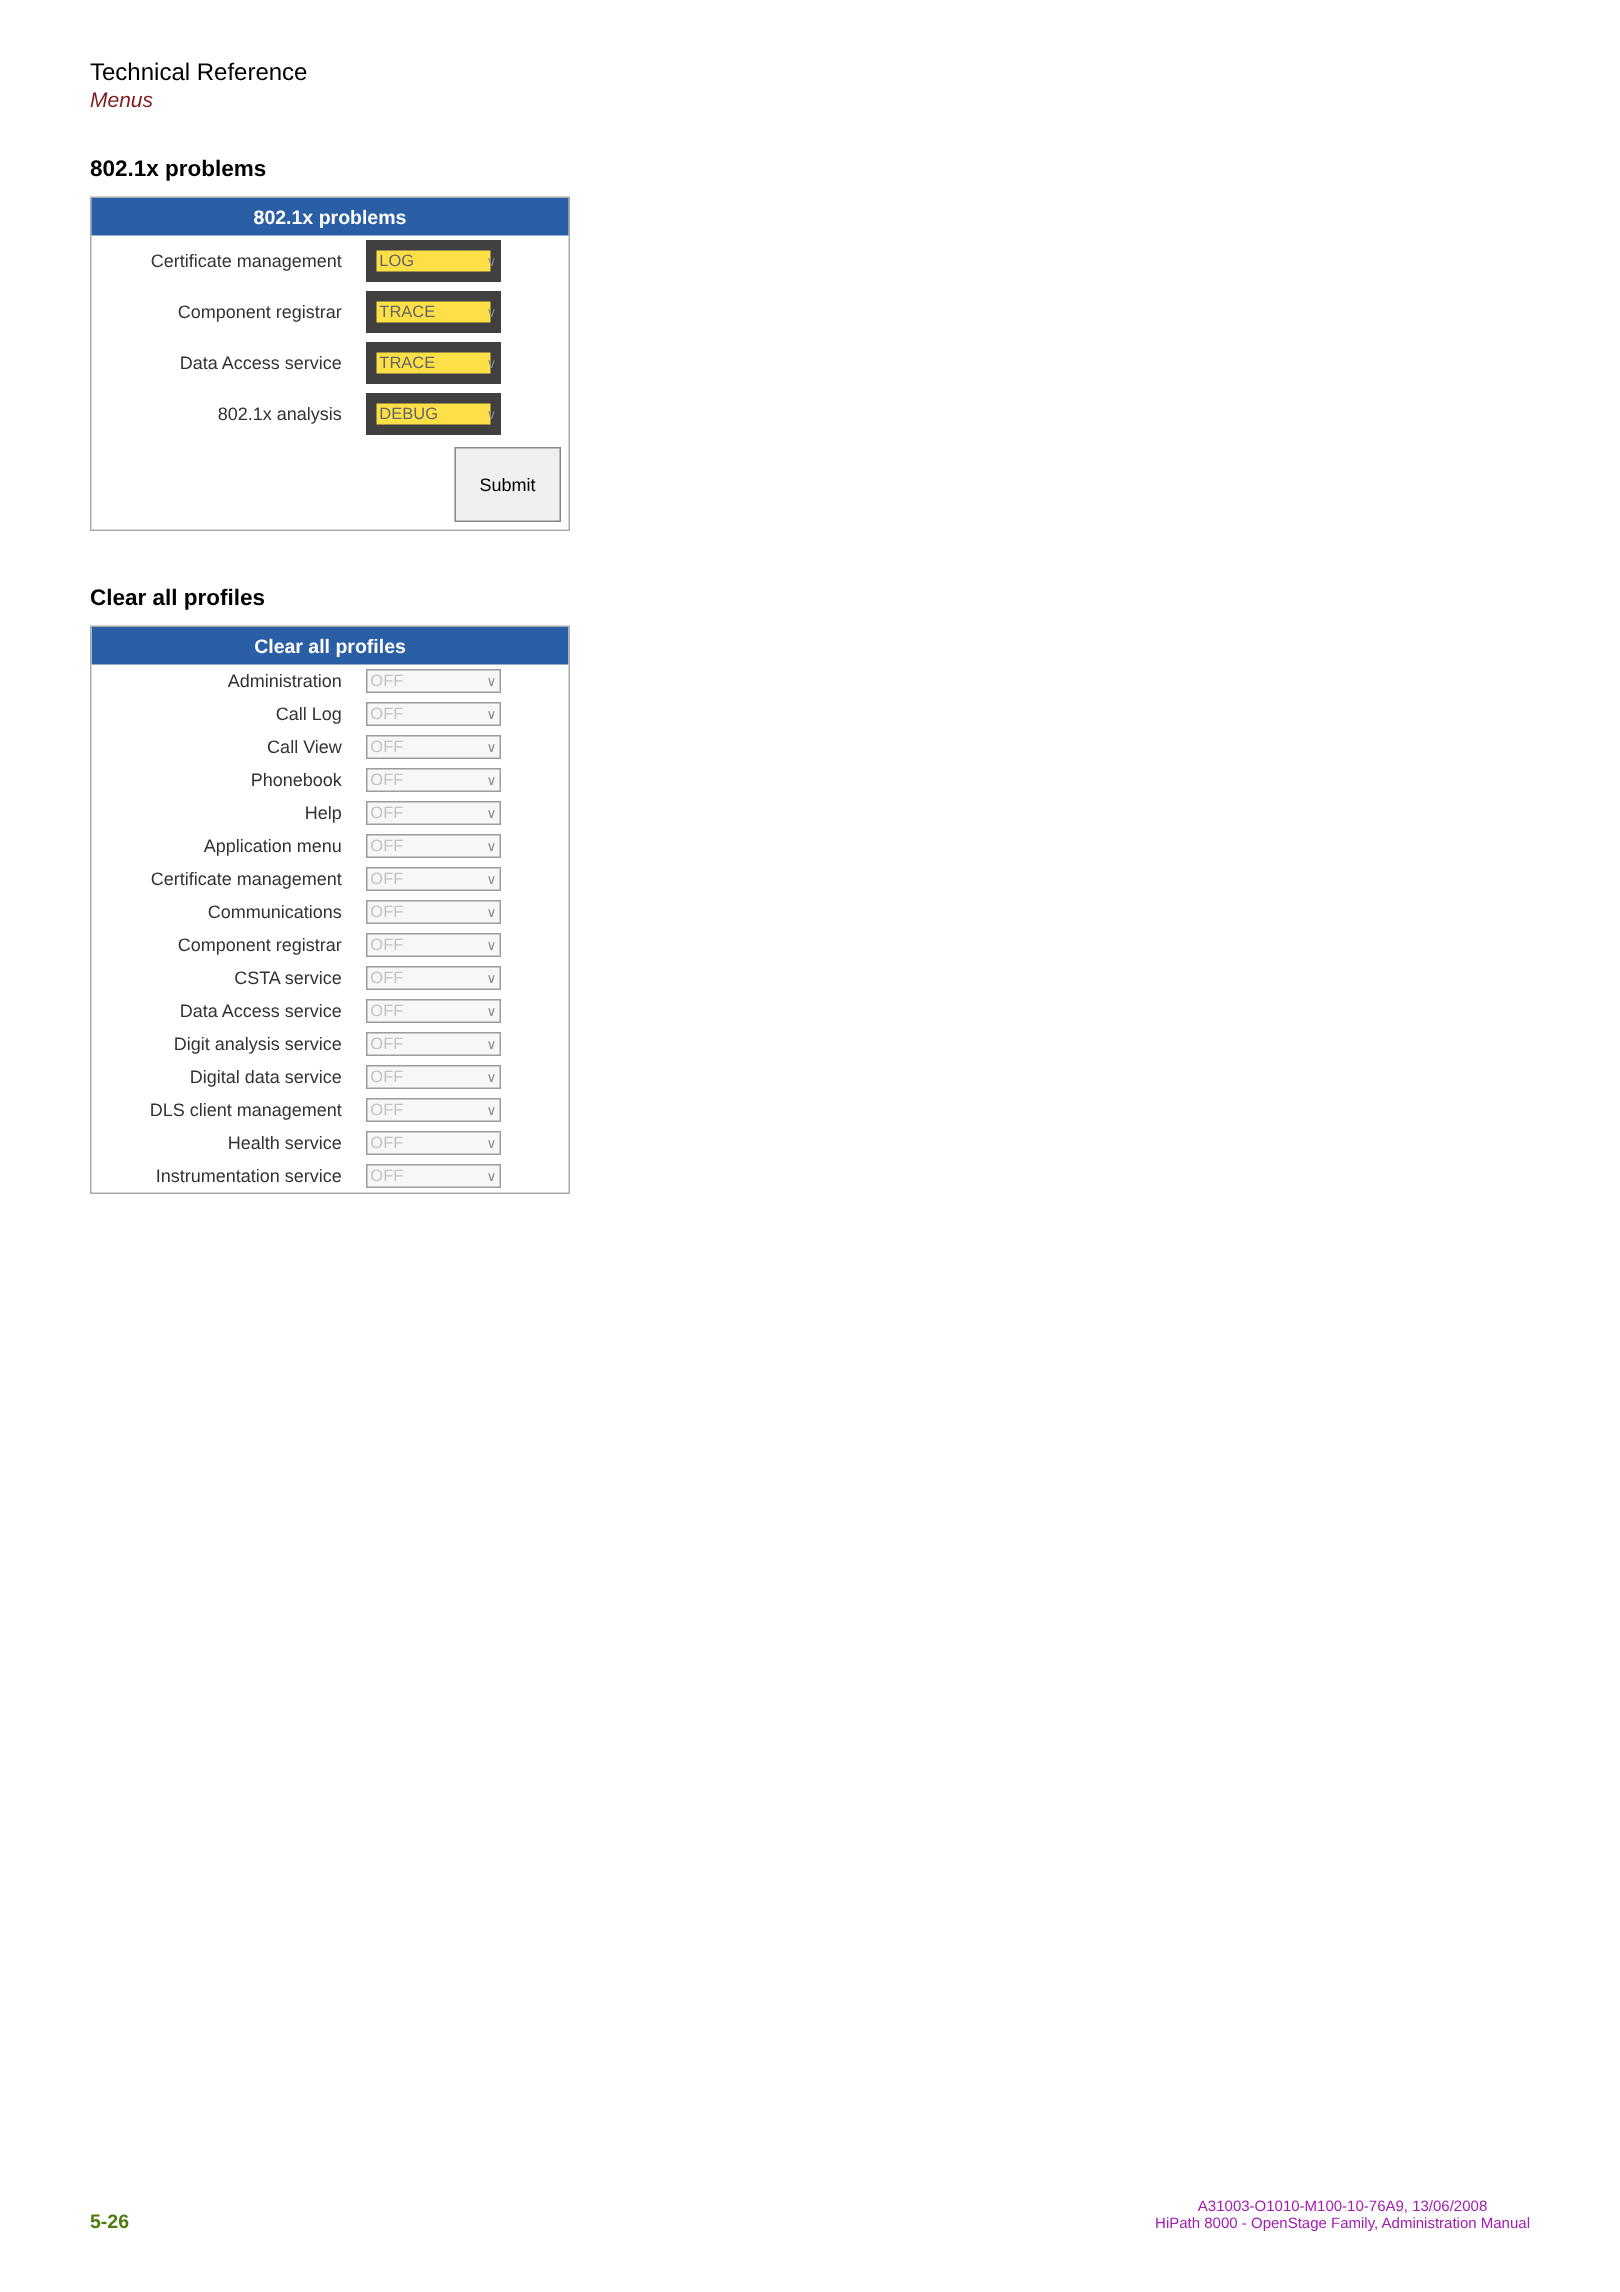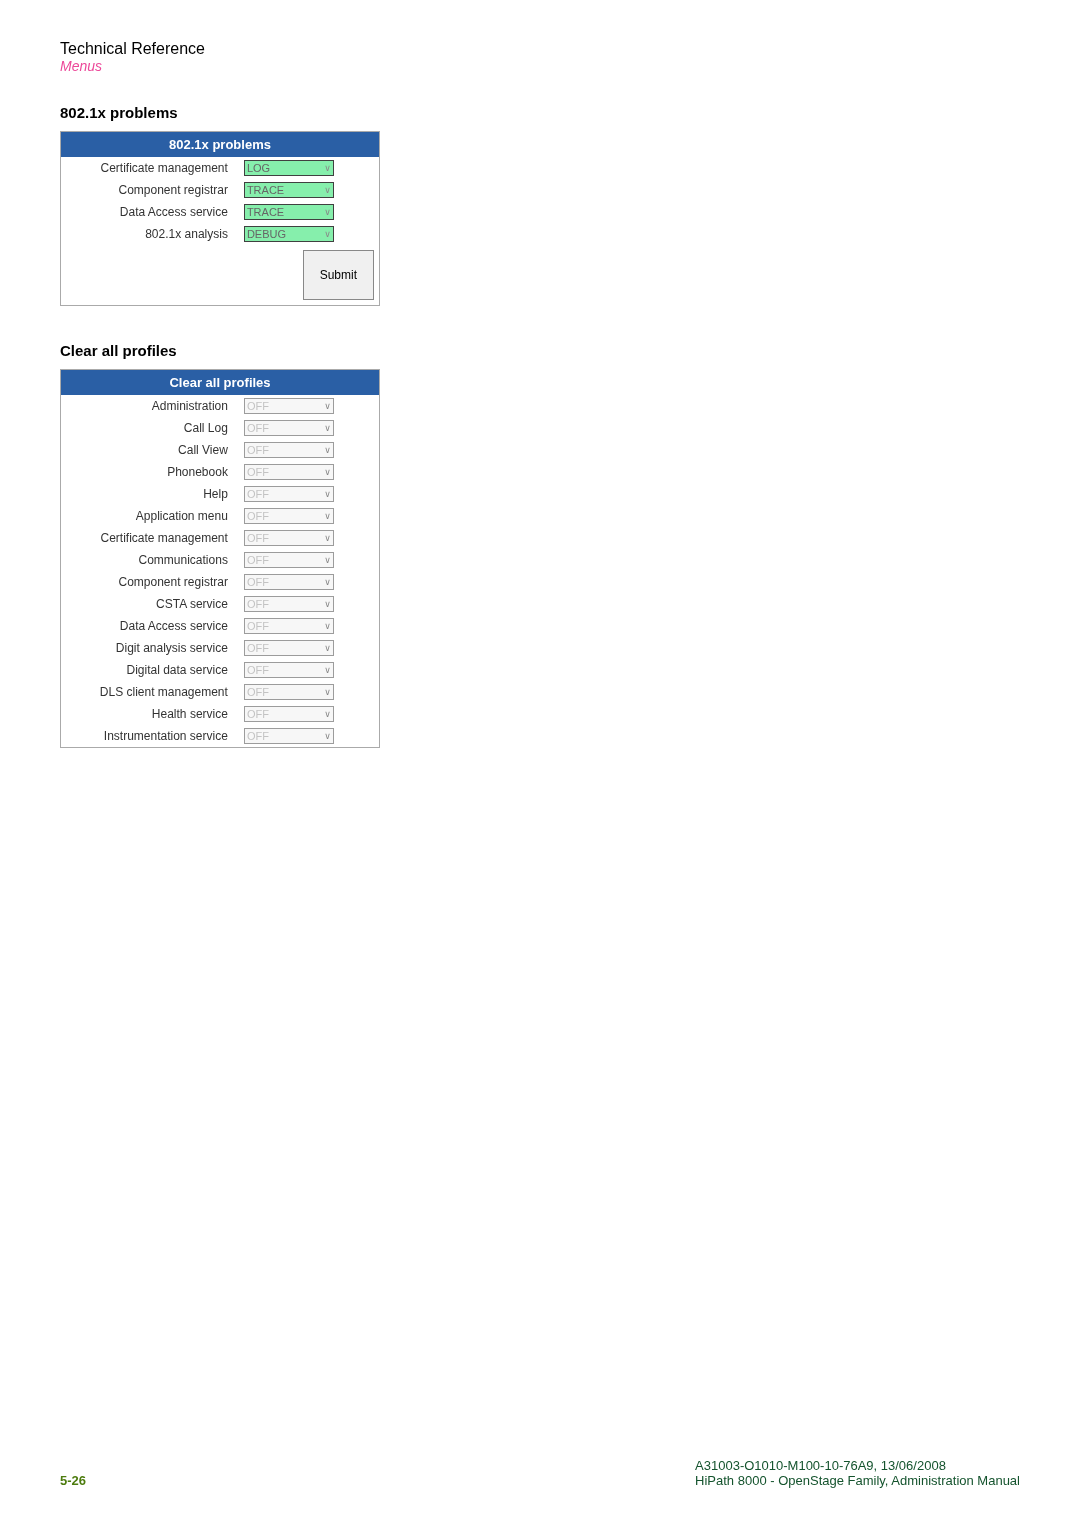--- a/index.html
+++ b/index.html
@@ -18,21 +18,21 @@
     }
 
     .page-title {
       font-size: 16px;
       font-weight: normal;
     }
 
     .page-subtitle {
       font-size: 14px;
       font-style: italic;
-      color: #ec4899;
+      color: #7f1d1d;
     }
 
     .section {
       margin-bottom: 36px;
     }
 
     .section-title {
       font-size: 15px;
       font-weight: bold;
       margin-bottom: 10px;
@@ -69,22 +69,22 @@
       width: 55%;
     }
 
     table tr td:last-child {
       width: 45%;
     }
 
     select {
       font-size: 11px;
       color: #666;
-      background: #86efac;
-      border: 1px solid #404040;
+      background: #fde047;
+      border: 7px solid #404040;
       padding: 1px 2px;
       width: 90px;
       -webkit-appearance: none;
       -moz-appearance: none;
       appearance: none;
       cursor: pointer;
     }
 
     select:disabled {
       color: #aaa;
@@ -125,23 +125,23 @@
       width: 320px;
       border: 1px solid #aaa;
       max-height: 400px;
       overflow: hidden;
     }
 
     .footer {
       position: fixed;
       bottom: 40px;
       right: 60px;
-      text-align: left;
-      font-size: 13px;
-      color: #14532d;
+      text-align: center;
+      font-size: 10px;
+      color: #a21caf;
     }
 
     .footer-left {
       position: fixed;
       bottom: 40px;
       left: 60px;
       font-size: 13px;
       font-weight: bold;
       color: #4d7c0f;
     }

